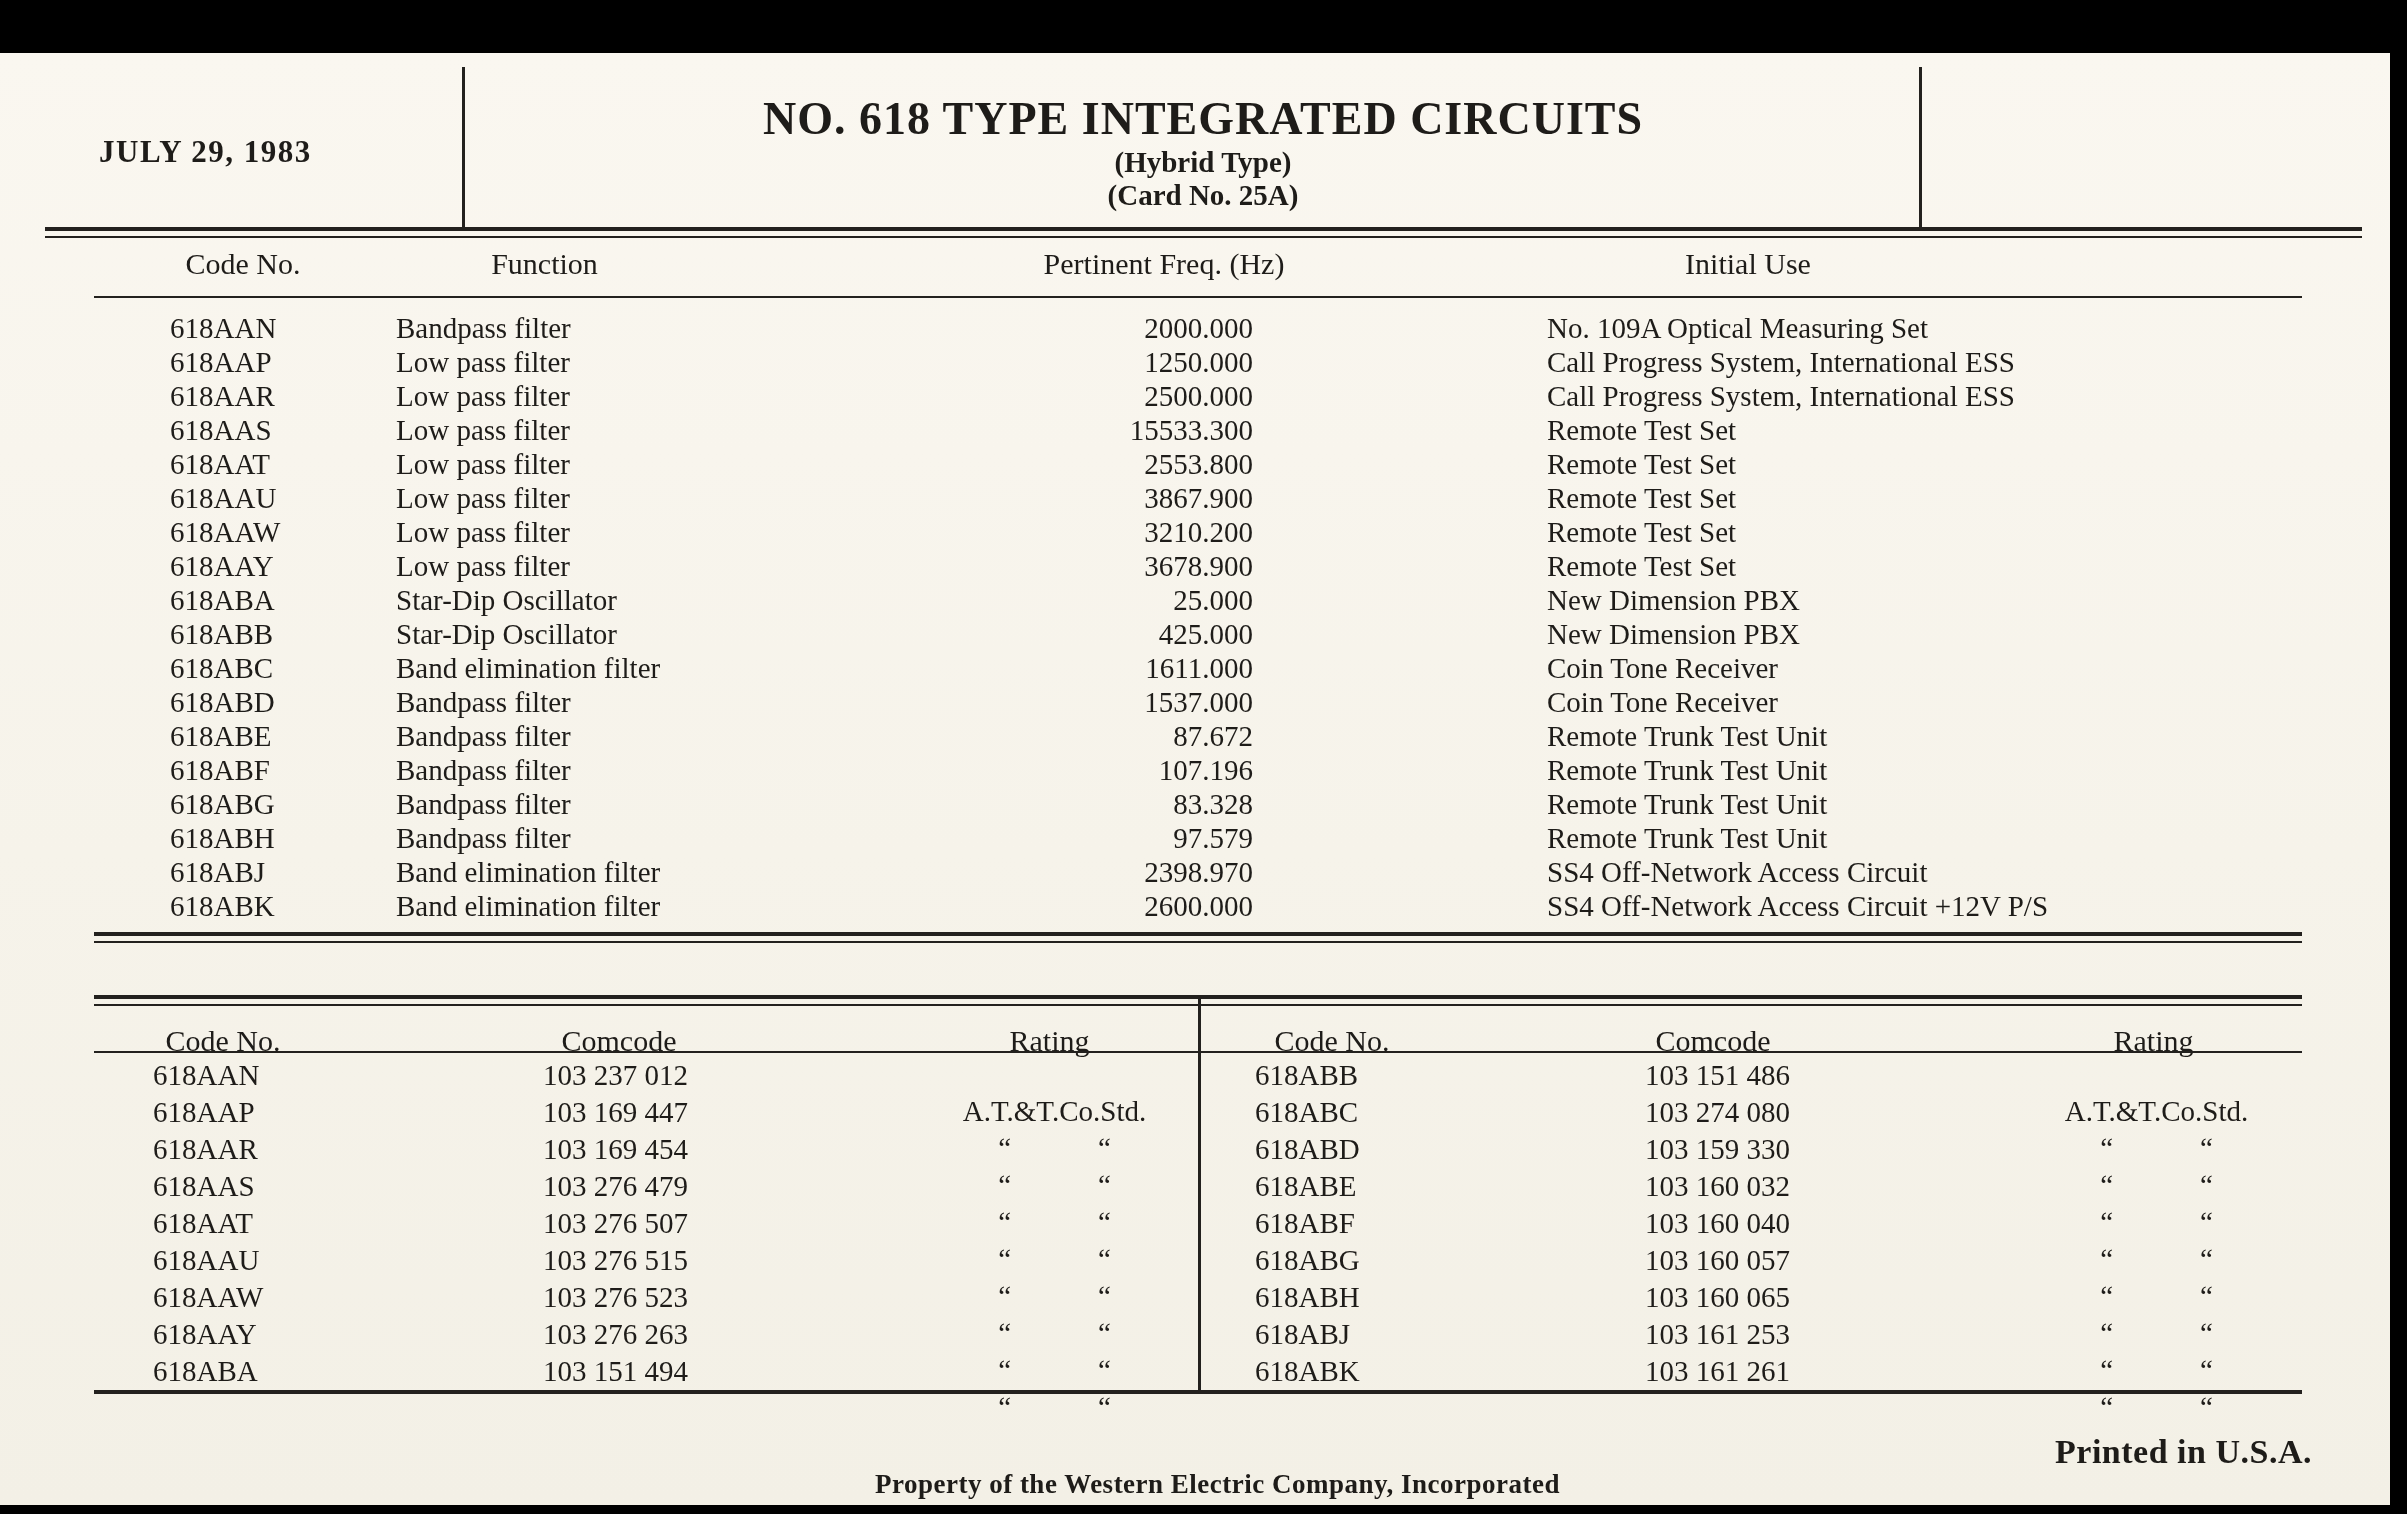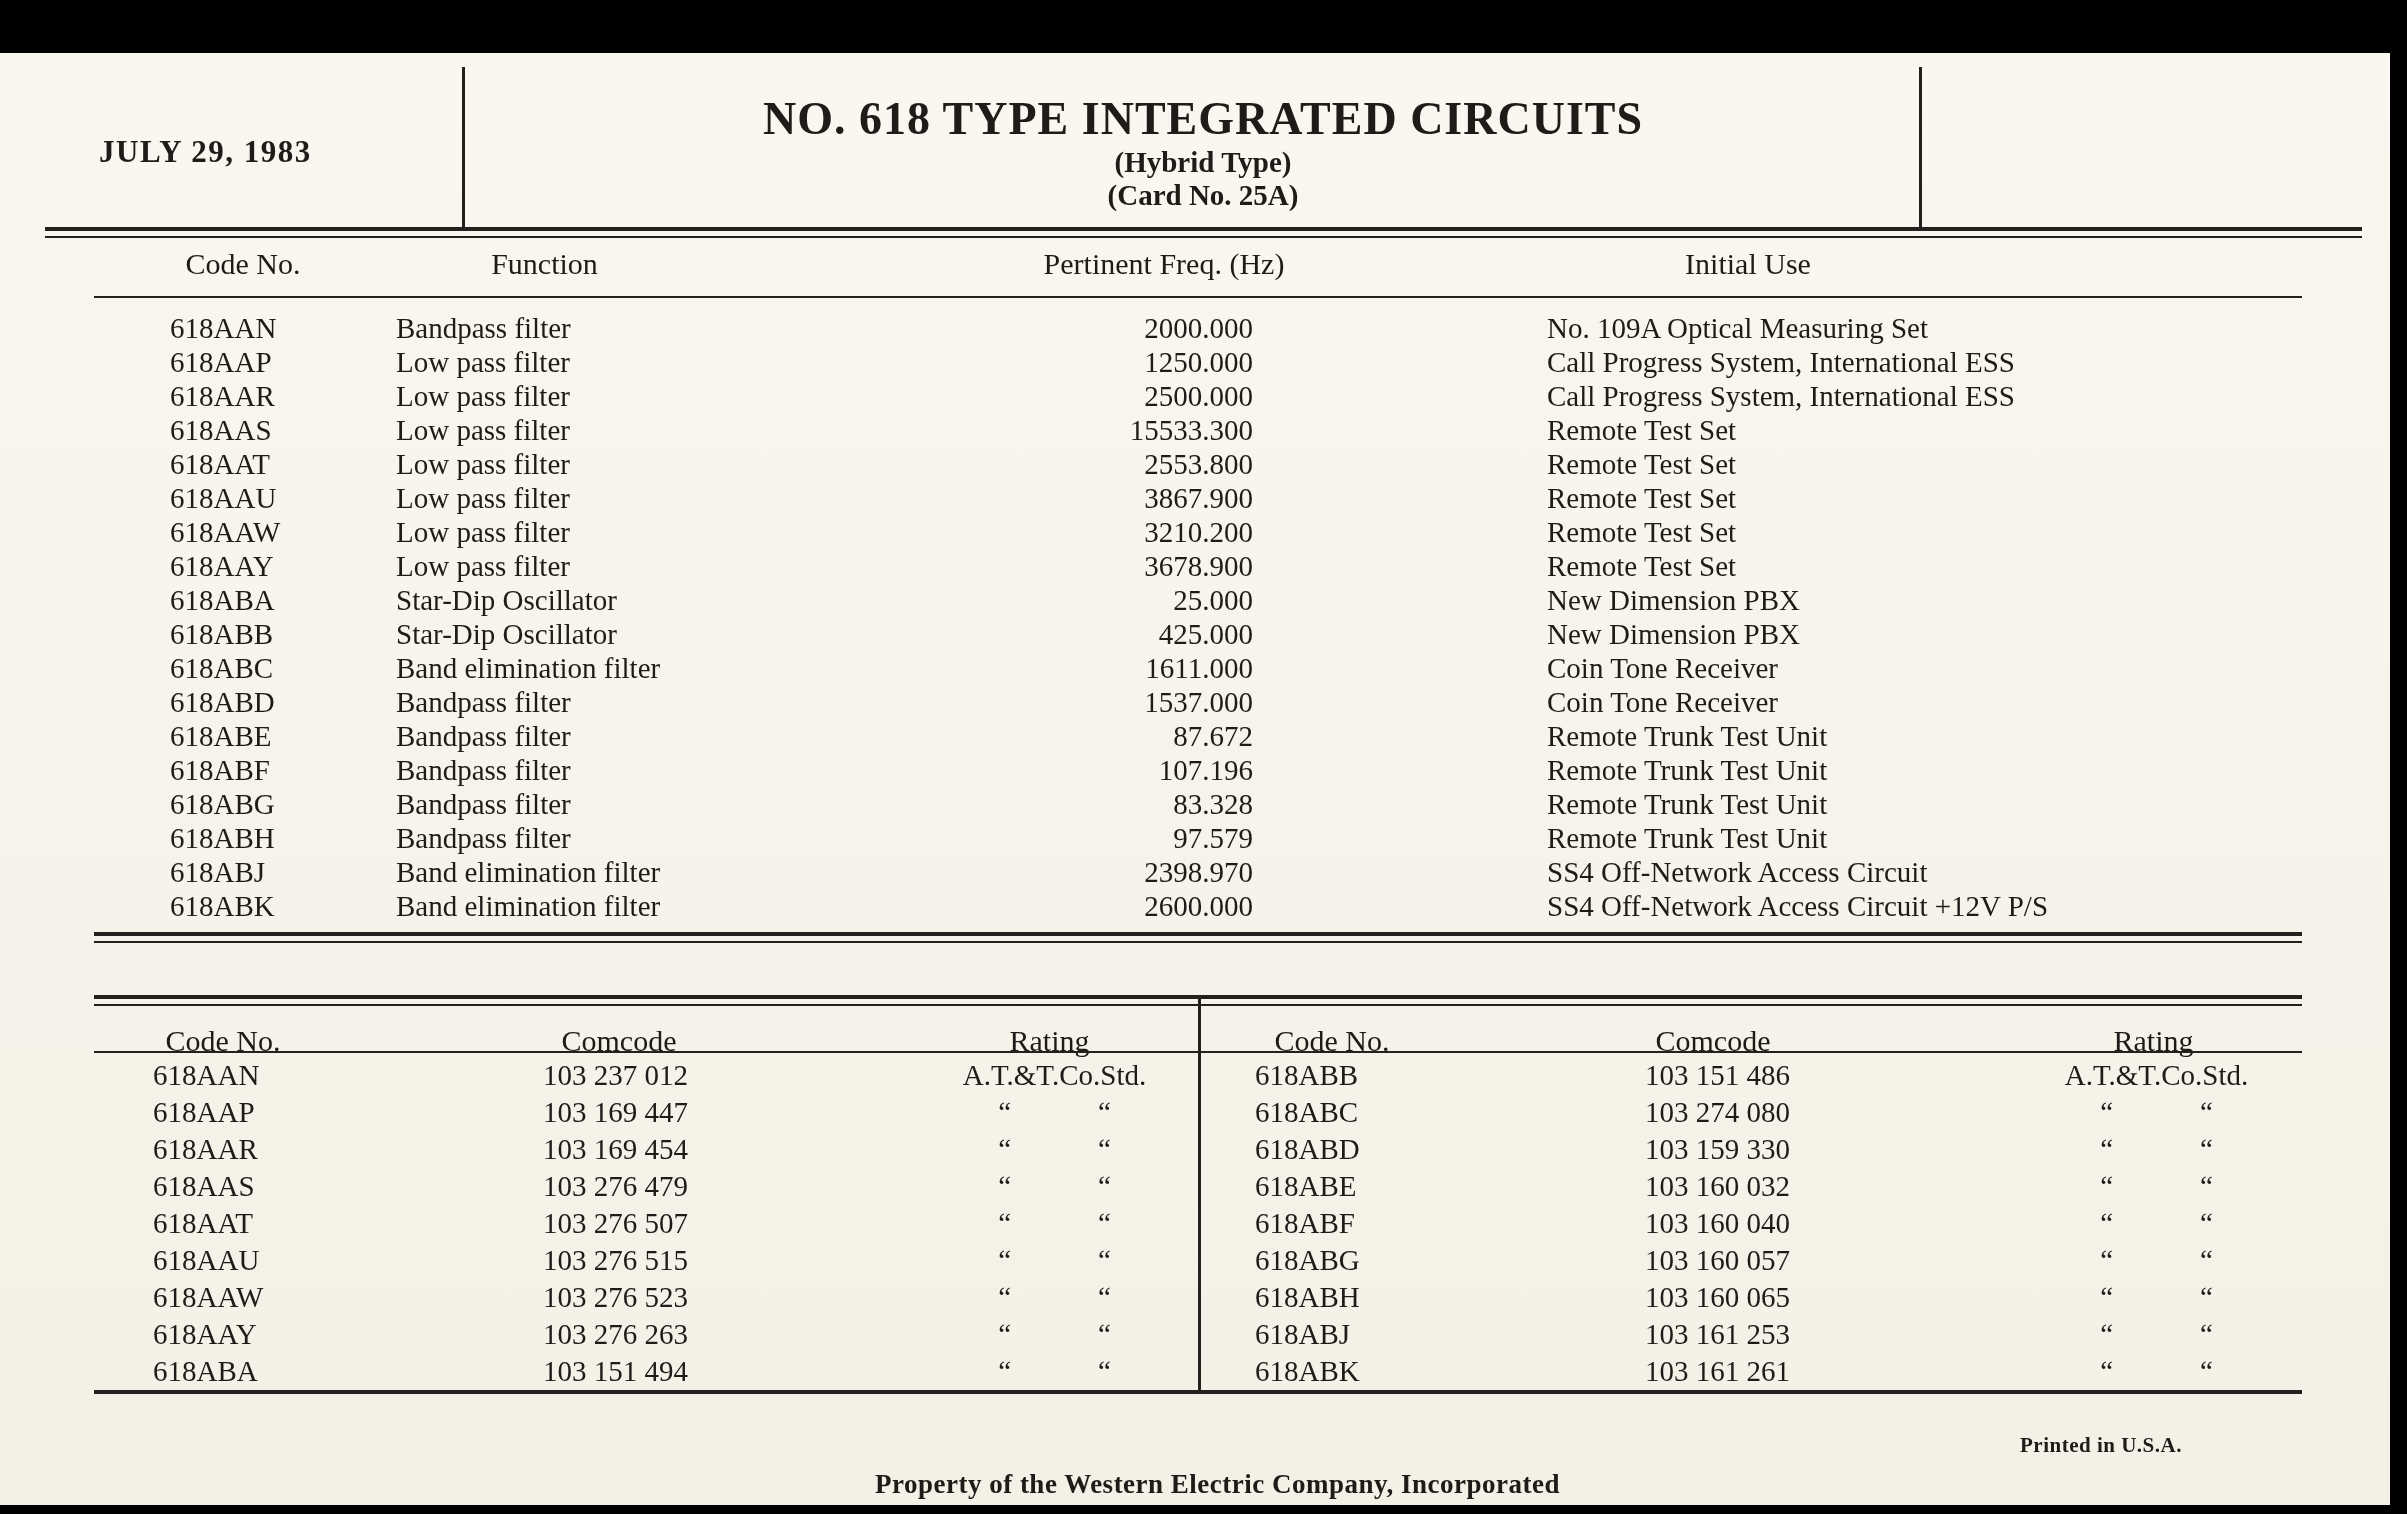--- a/index.html
+++ b/index.html
@@ -62,25 +62,25 @@
   .h2-code-r{left:1208px;width:248px;}
   .h2-com-r{left:1589px;width:248px;}
   .h2-rat-r{left:2025px;width:257px;}
   .com-rows{position:absolute;top:1004px;font-size:29px;}
   #com-left-rows{left:0;width:1198px;}
   #com-right-rows{left:1102px;width:1287px;}
   .com-row{position:relative;height:37px;line-height:37px;}
   .com-row span{position:absolute;white-space:nowrap;}
   .com-code{left:153px;}
   .com-comcode{left:457px;width:317px;text-align:center;}
-  .com-rating{left:916px;width:277px;text-align:center;}
+  .com-rating{left:916px;width:277px;text-align:center;margin-top:36px;}
 
   
   .footer-left{left:693px;top:1416px;width:1049px;text-align:center;font-size:27px;font-weight:bold;letter-spacing:0.5px;}
-  .footer-right{left:2020px;top:1380px;width:327px;text-align:left;font-size:21px;font-weight:bold;letter-spacing:0.5px;}
+  .footer-right{left:2020px;top:1380px;width:327px;text-align:center;font-size:34px;font-weight:bold;letter-spacing:0.5px;}
 </style>
 </head>
 <body>
 
 <div class="paper">
 
   <div class="abs date">JULY 29, 1983</div>
   <div class="vline vline1"></div>
   <div class="abs title-block">
     <div class="title">NO. 618 TYPE INTEGRATED CIRCUITS</div>

